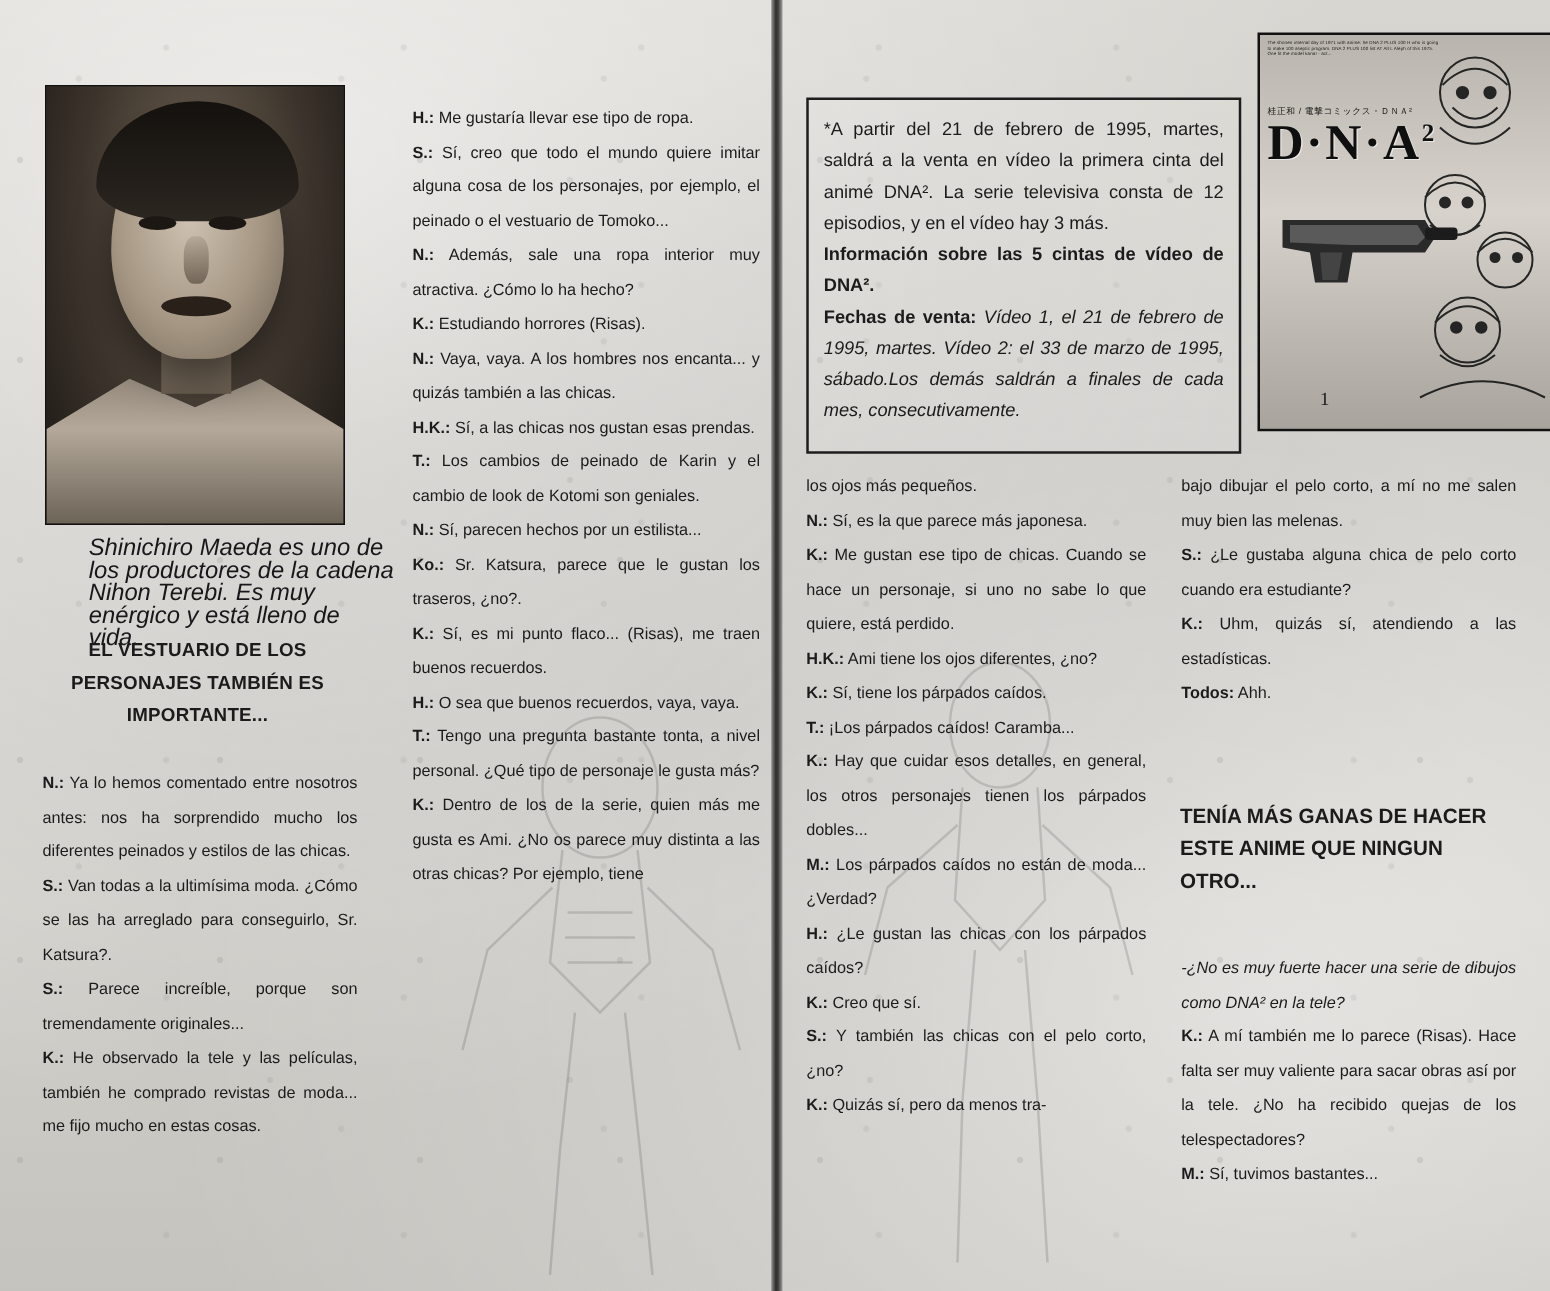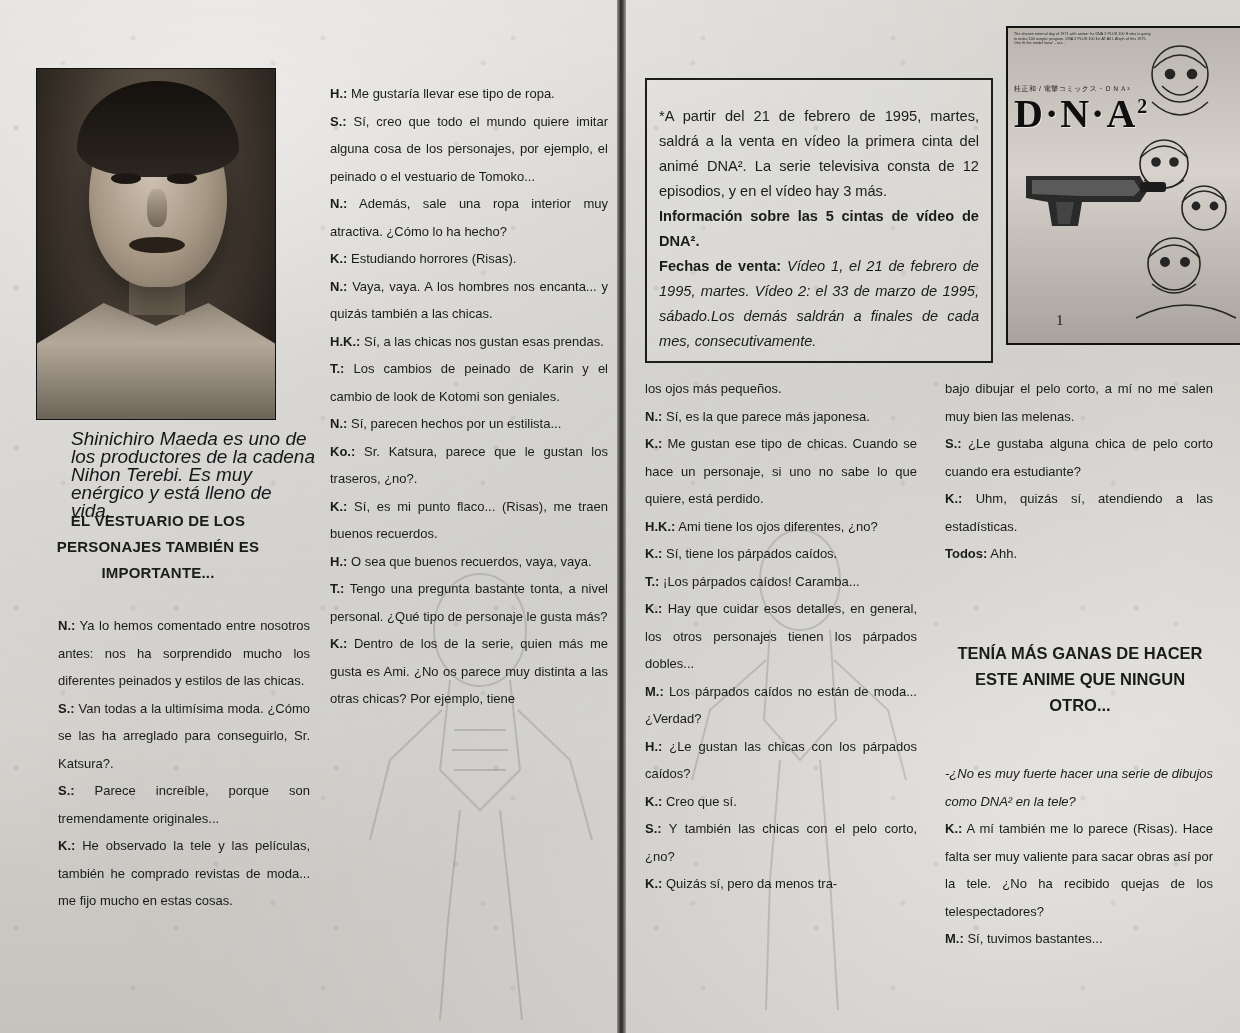--- a/index.html
+++ b/index.html
@@ -163,35 +163,35 @@
   .bodytext {
     font-size: 13px;
     line-height: 27.5px;
     text-align: justify;
     text-justify: inter-word;
   }
   .bodytext p { margin: 0; }
   .sp { font-weight: bold; }
   .it { font-style: italic; }
 
-  #c1 { left: 34px; top: 612px; width: 252px; margin-left: 24px; }
+  #c1 { left: 34px; top: 612px; width: 252px; }
   #c2 { left: 330px; top: 80px;  width: 278px; }
   #c3 { left: 645px; top: 375px; width: 272px; }
   #c4 { left: 945px; top: 375px; width: 268px; }
 
   
   .notebox {
     position: absolute;
     left: 645px;
     top: 78px;
     width: 348px;
     height: 285px;
     box-sizing: border-box;
     border: 2px solid #1d1d1d;
-    padding: 24px 12px 10px 12px;
+    padding: 12px 12px 10px 12px;
     background: rgba(255,255,255,0.10);
     font-size: 14.6px;
     line-height: 25px;
     text-align: justify;
   }
   .notebox p { margin: 0; }
   .notebox b { font-weight: bold; }
 
   
   .art {
@@ -255,21 +255,21 @@
     bottom: 14px;
     font-family: "Liberation Serif", serif;
     font-size: 15px;
     color: #15151a;
   }
   .head-c4 {
     position: absolute;
     left: 944px;
     top: 640px;
     width: 272px;
-    text-align: center;
+    text-align: left;
     font-weight: bold;
     font-size: 16.5px;
     line-height: 26px;
   }
   #c4b { left: 945px; top: 760px; width: 268px; }
 </style>
 </head>
 <body>
 
 <div class="page">

